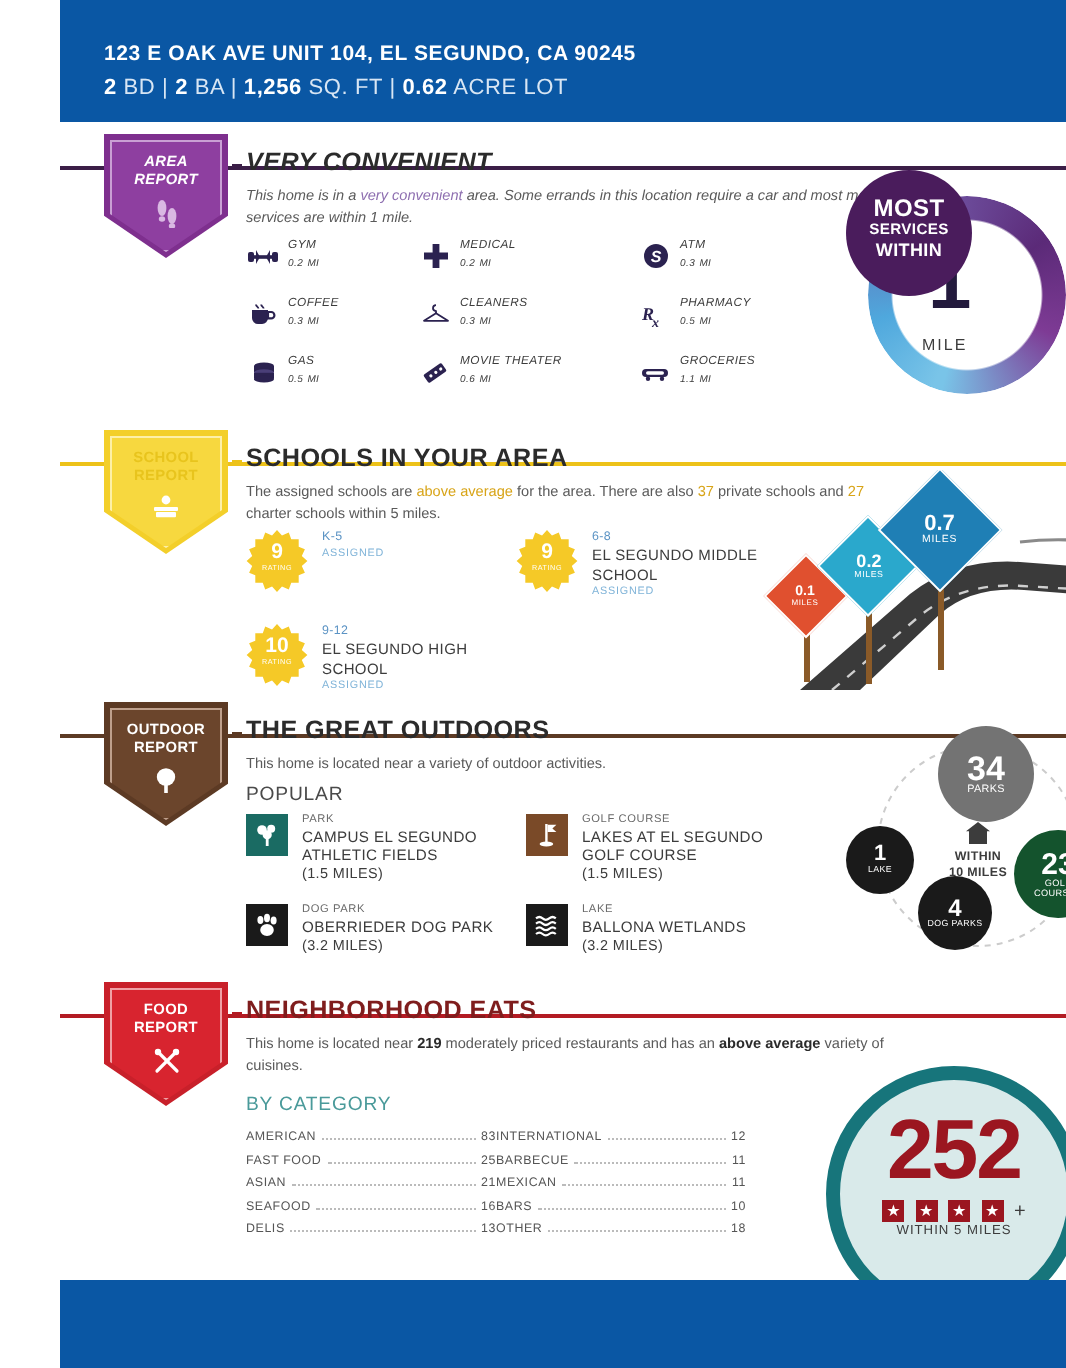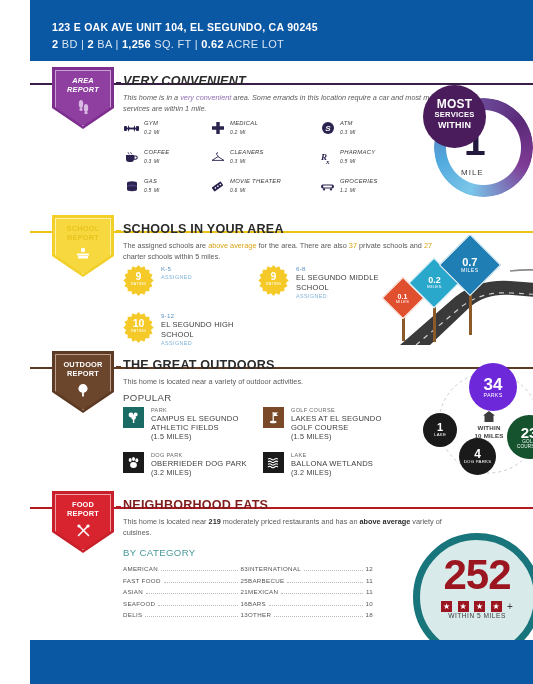--- a/index.html
+++ b/index.html
@@ -553,21 +553,21 @@
         <div class="out-cat">LAKE</div>
         <div class="out-name">BALLONA WETLANDS</div>
         <div class="out-dist">(3.2 MILES)</div>
       </div>
     </div>
 
     <div class="bubbles">
       <svg width="140" height="120" viewBox="0 0 140 120" style="position:absolute;left:0;top:0">
         <circle cx="66" cy="60" r="50" stroke="#cccccc" stroke-width="1" stroke-dasharray="3,3" fill="none"></circle>
       </svg>
-      <div class="bub" style="left:46px; top:0px; width:48px; height:48px; background:#6d28d9;">
+      <div class="bub" style="left:46px; top:0px; width:48px; height:48px; background:#737373;">
         <span class="bn" style="font-size:17px;">34</span>
         <span class="bl" style="font-size:5.4px;">PARKS</span>
       </div>
       <div class="bub" style="left:84px; top:52px; width:44px; height:44px; background:#14532d;">
         <span class="bn" style="font-size:15px;">23</span>
         <span class="bl" style="font-size:4.6px; padding:0 3px;">GOLF COURSES</span>
       </div>
       <div class="bub" style="left:36px; top:75px; width:37px; height:37px; background:#1a1a1a;">
         <span class="bn" style="font-size:12px;">4</span>
         <span class="bl" style="font-size:4.4px;">DOG PARKS</span>

